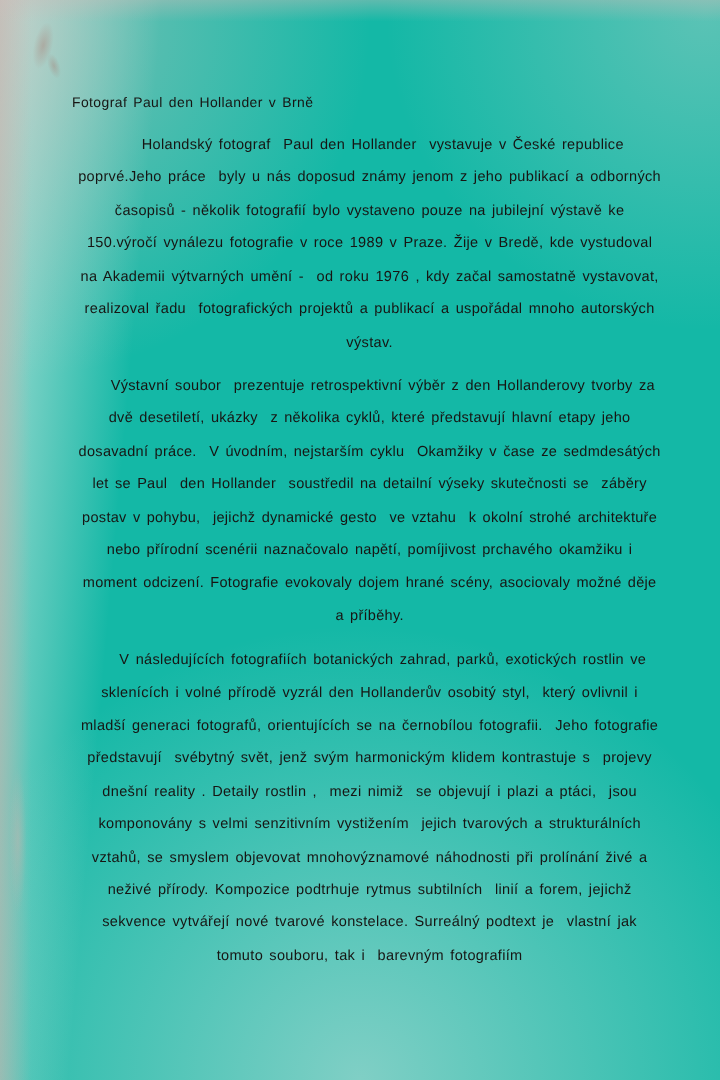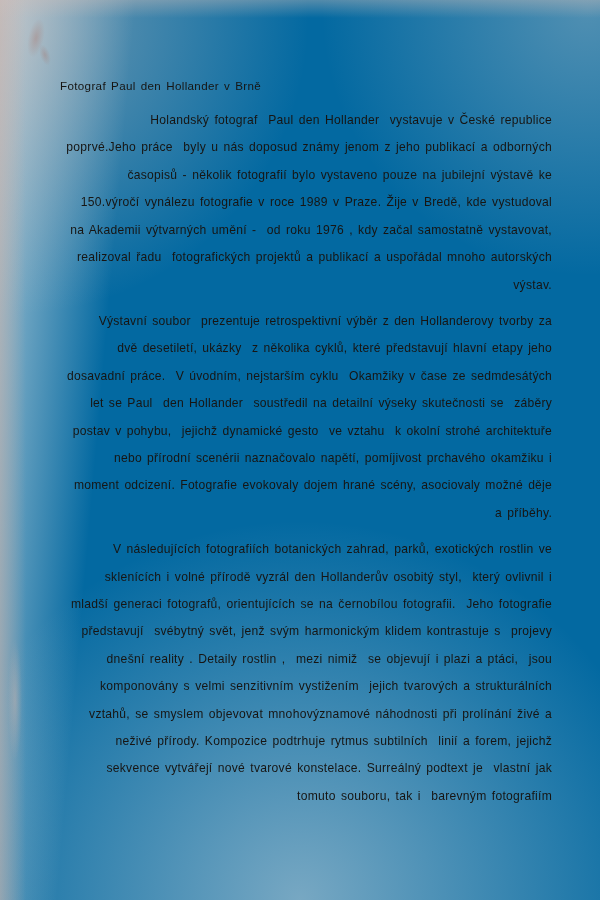--- a/index.html
+++ b/index.html
@@ -11,21 +11,21 @@
     height: 900px;
     background: #ffffff;
     font-family: "Liberation Sans", sans-serif;
     overflow: hidden;
   }
 
   #page {
     position: relative;
     width: 600px;
     height: 900px;
-    background: #0369a1;
+    background: #14b8a6;
     overflow: hidden;
     text-decoration: underline;
   }
 
   
   .paper-tint {
     position: absolute;
     inset: 0;
     background:
       radial-gradient(circle at 2% 2%, rgba(215,200,195,0.55) 0%, rgba(253,252,251,0) 28%),
@@ -90,21 +90,21 @@
     font-weight: 400;
   }
 
   .para {
     font-size: 12.1px;
     line-height: 27.4px;
     letter-spacing: 0.25px;
     word-spacing: 1.6px;
     margin: 0 0 3px 4px;
     text-indent: 22px;
-    text-align: right;
+    text-align: center;
     white-space: pre-wrap;
   }
   .para.p2 { margin-top: 9px; }
   .para.p3 { margin-top: 9px; }
 
   
   .para:nth-of-type(odd) { letter-spacing: 0.28px; }
 </style>
 </head>
 <body>

